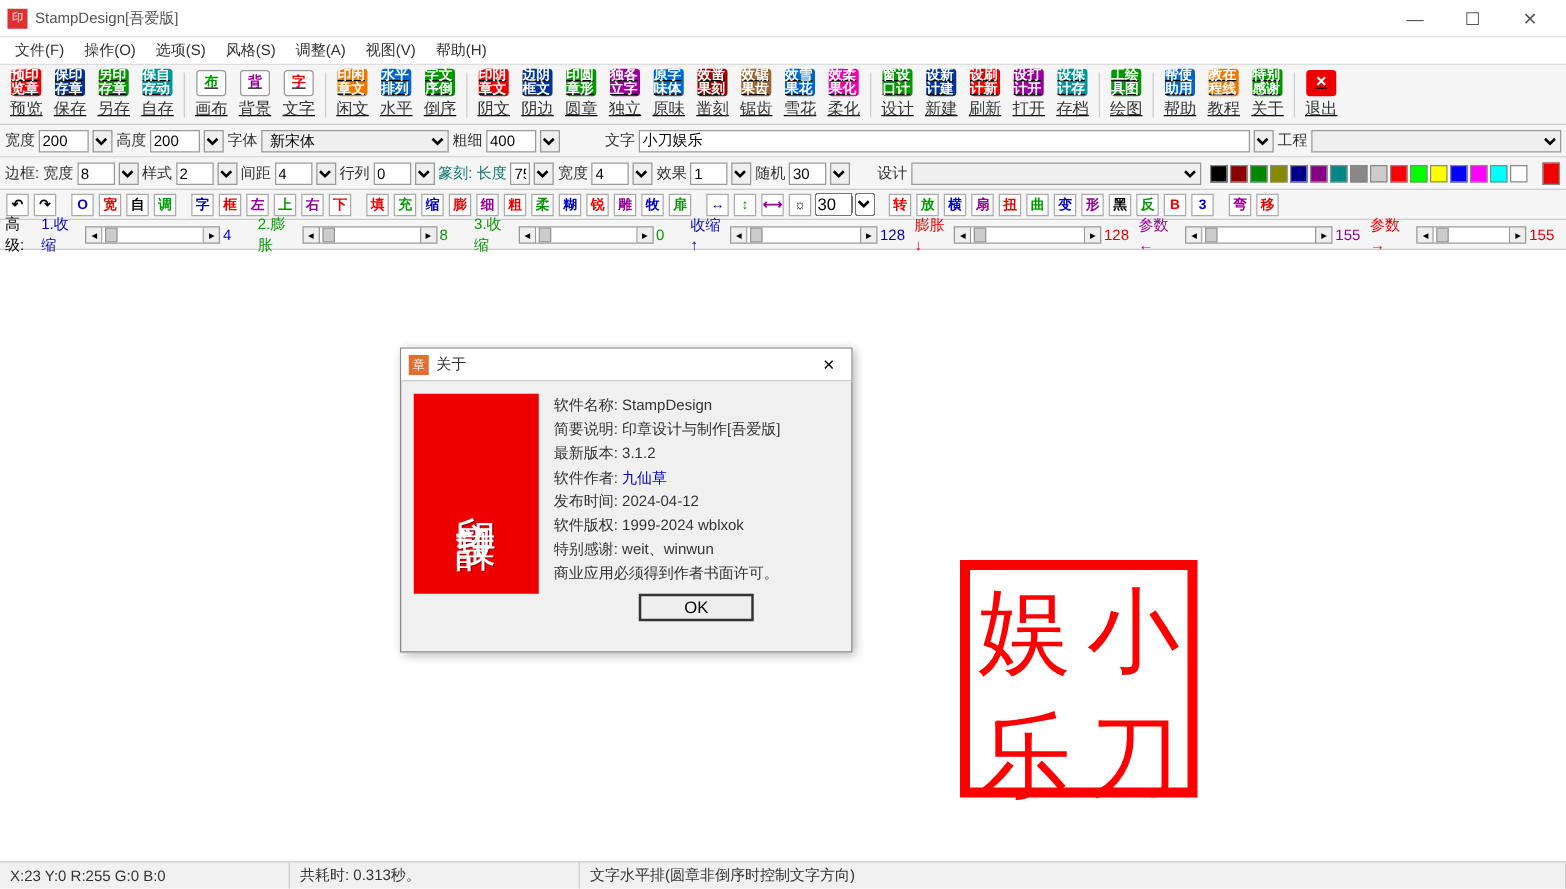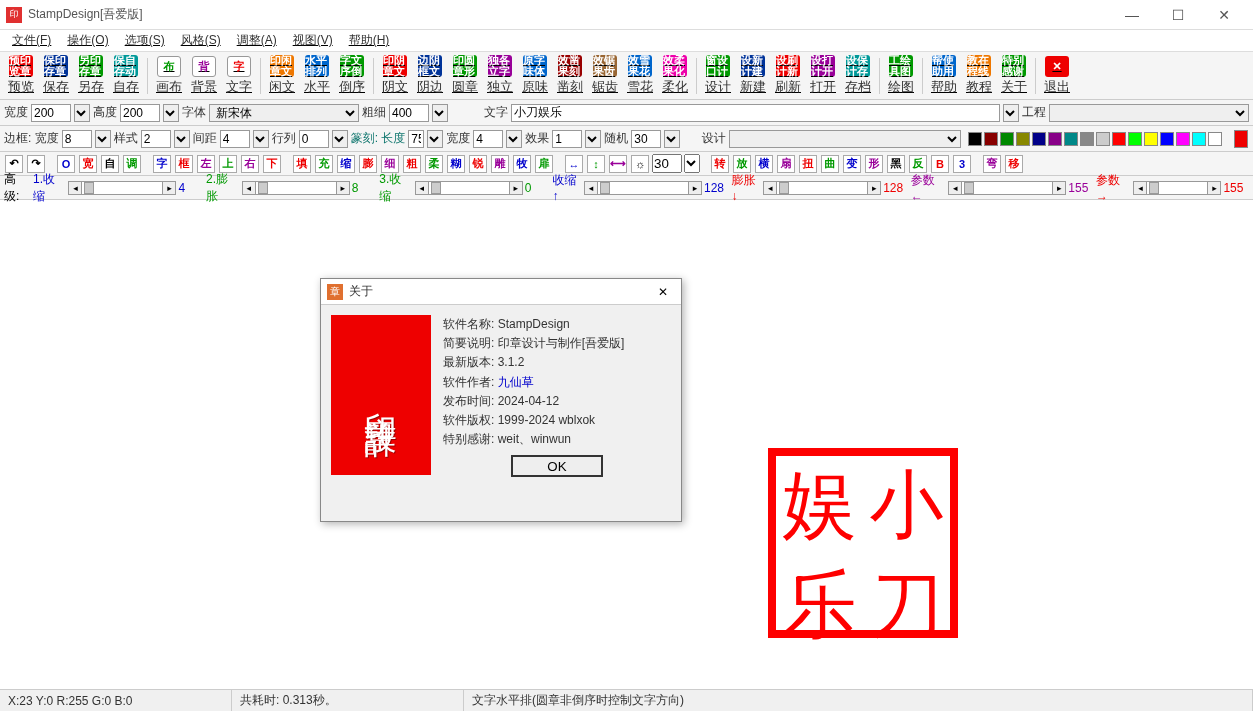--- a/index.html
+++ b/index.html
@@ -1,21 +1,21 @@
 <!DOCTYPE html>
 <html><head>
 <meta charset="utf-8">
 <style>
 * { margin: 0; padding: 0; box-sizing: border-box; font-family: "Microsoft YaHei", SimSun, sans-serif; }
 body { width: 1253px; height: 711px; background: #fff; overflow: hidden; font-size: 12px; position: relative; }
 .titlebar { height: 30px; background: #fff; border-bottom: 1px solid #ddd; display: flex; align-items: center; padding: 0 6px; }
 .titlebar .app-icon { width: 16px; height: 16px; background: #e03030; color: #fff; font-size: 9px; display: flex; align-items: center; justify-content: center; margin-right: 6px; }
 .titlebar .title { color: #555; font-size: 12px; flex: 1; }
 .titlebar .wbtn { width: 46px; height: 30px; display: flex; align-items: center; justify-content: center; color: #555; font-size: 14px; cursor: pointer; }
-.menubar { height: 22px; background: #fff; display: flex; align-items: flex-end; padding: 0 4px; border-bottom: 1px solid #ddd; text-decoration: underline; }
+.menubar { height: 22px; background: #fff; display: flex; align-items: flex-end; padding: 0 4px; border-bottom: 1px solid #ddd; }
 .menubar .menu { padding: 2px 8px; cursor: pointer; color: #333; }
 .toolbar { height: 48px; background: #f5f5f5; border-bottom: 1px solid #ccc; display: flex; align-items: center; padding: 2px 4px; gap: 1px; text-decoration: underline; }
 .tbtn { width: 34px; height: 42px; display: flex; flex-direction: column; align-items: center; justify-content: center; cursor: pointer; border: 1px solid transparent; }
 .tbtn .ico { width: 24px; height: 24px; display: flex; align-items: center; justify-content: center; font-size: 11px; font-weight: bold; border-radius: 3px; line-height: 1; }
 .tbtn .lbl { font-size: 13px; color: #333; margin-top: 1px; }
 .sep { width: 1px; height: 36px; background: #ccc; margin: 0 3px; }
 .optrow { height: 26px; background: #f5f5f5; border-bottom: 1px solid #ccc; display: flex; align-items: center; padding: 0 4px; gap: 3px; font-size: 12px; }
 .optrow label { color: #333; white-space: nowrap; }
 .optrow input[type=text], .optrow select { height: 18px; border: 1px solid #999; font-size: 12px; padding: 0 2px; }
 .smallrow { height: 24px; background: #f5f5f5; border-bottom: 1px solid #ccc; display: flex; align-items: center; padding: 0 4px; gap: 2px; font-size: 12px; }
@@ -402,20 +402,21 @@
         <div class="seal-inner">印章設計</div>
       </div>
     <div class="info">
       <div><span>软件名称:</span> <span>StampDesign</span></div>
       <div><span>简要说明:</span> <span>印章设计与制作[吾爱版]</span></div>
       <div><span>最新版本:</span> <span>3.1.2</span></div>
       <div><span>软件作者:</span> <span class="link">九仙草</span></div>
       <div><span>发布时间:</span> <span>2024-04-12</span></div>
       <div><span>软件版权:</span> <span>1999-2024 wblxok</span></div>
       <div><span>特别感谢:</span> <span>weit、winwun</span></div>
+      <div>商业应用必须得到作者书面许可。</div>
       <button class="okbtn">OK</button>
     </div>
   </div>
 </div>
 
 <div class="statusbar">
   <div class="cell" style="width:232px">X:23 Y:0 R:255 G:0 B:0</div>
   <div class="cell" style="width:232px">共耗时: 0.313秒。</div>
   <div class="cell" style="flex:1">文字水平排(圆章非倒序时控制文字方向)</div>
 </div>

